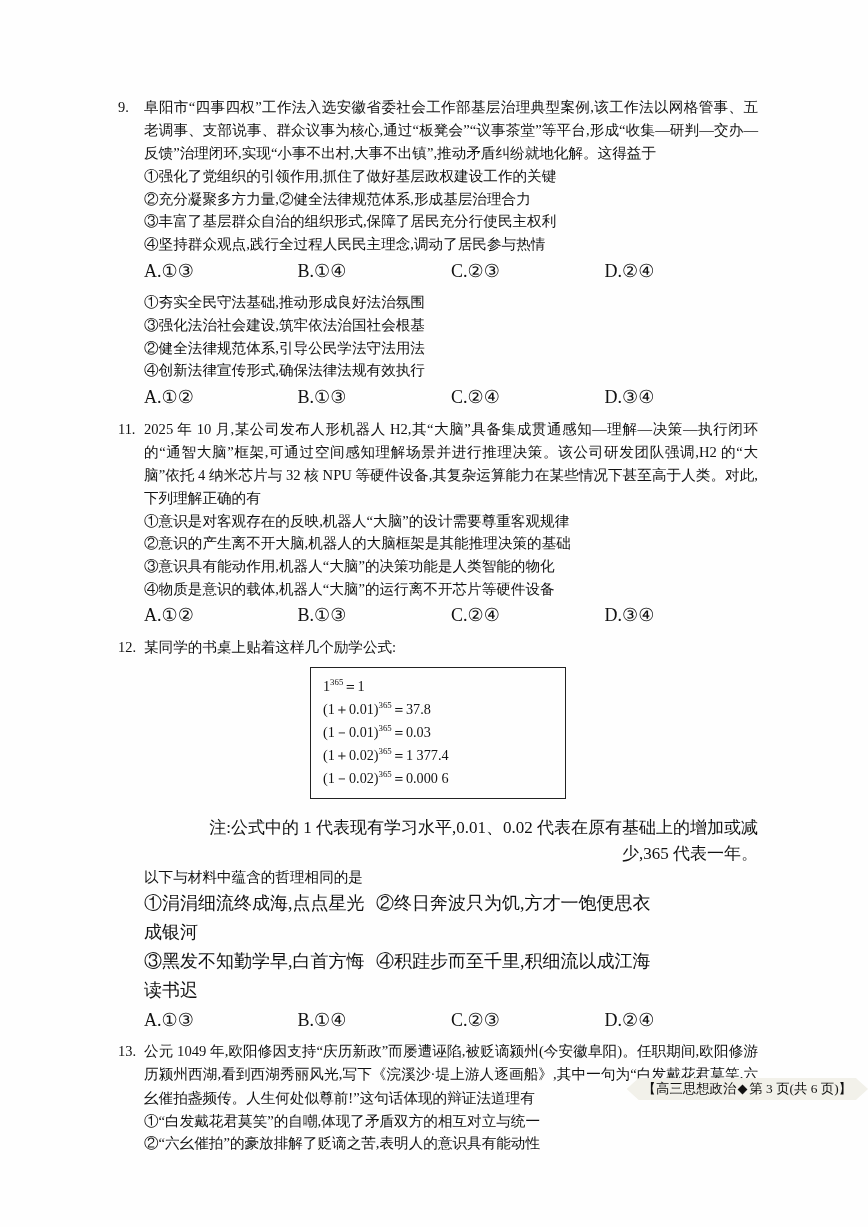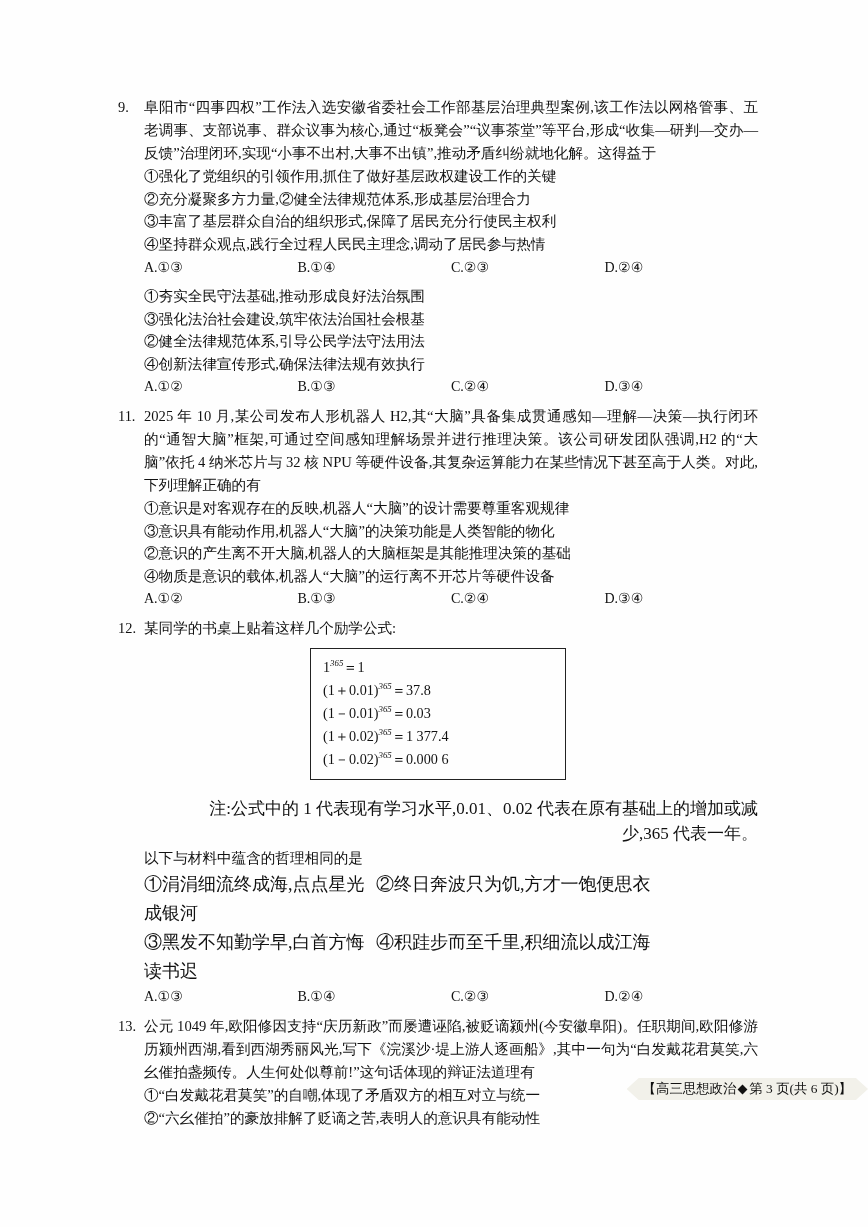--- a/index.html
+++ b/index.html
@@ -49,40 +49,40 @@
     font-size: 14.4px;
   }
   .opt-line {
     font-size: 14.6px;
     line-height: 1.55;
     padding-left: 26px;
     font-family: Liberation Serif, serif;
   }
   .ans-row {
     display: flex;
-    font-size: 14px;
+    font-size: 18px;
     line-height: 1.6;
     padding-left: 26px;
     margin-top: 1px;
   }
   .ans-row > span {
     width: 25%;
     white-space: nowrap;
   }
   .formula-box {
     margin: 8px auto 4px auto;
     width: 232px;
     border: 1.2px solid #222;
     padding: 7px 10px 8px 12px;
     font-size: 14.2px;
     line-height: 1.62;
     font-family: "Liberation Serif", serif;
   }
   .formula-box div { white-space: nowrap; }
-  sup { font-size: 0.62em; vertical-align: super; font-style: italic; }
+  sup { font-size: 0.62em; vertical-align: super; }
   .note {
     font-size: 17px;
     padding-left: 62px;
     line-height: 1.5;
     margin-top: 16px;
     text-align: right;
   }
   .subline {
     font-size: 14.6px;
     padding-left: 26px;
@@ -165,22 +165,22 @@
         <span>D.③④</span>
       </div>
     </div>
 
     <div class="q">
       <div class="q-body q-num-line">
         <span class="q-num">11.</span>
         <span>2025 年 10 月,某公司发布人形机器人 H2,其“大脑”具备集成贯通感知—理解—决策—执行闭环的“通智大脑”框架,可通过空间感知理解场景并进行推理决策。该公司研发团队强调,H2 的“大脑”依托 4 纳米芯片与 32 核 NPU 等硬件设备,其复杂运算能力在某些情况下甚至高于人类。对此,下列理解正确的有</span>
       </div>
       <div class="opt-line">①意识是对客观存在的反映,机器人“大脑”的设计需要尊重客观规律</div>
+      <div class="opt-line">②意识的产生离不开大脑,机器人的大脑框架是其能推理决策的基础</div>
       <div class="opt-line">③意识具有能动作用,机器人“大脑”的决策功能是人类智能的物化</div>
-      <div class="opt-line">②意识的产生离不开大脑,机器人的大脑框架是其能推理决策的基础</div>
       <div class="opt-line">④物质是意识的载体,机器人“大脑”的运行离不开芯片等硬件设备</div>
       <div class="ans-row">
         <span>A.①② </span>
         <span>B.①③</span>
         <span>C.②④</span>
         <span>D.③④</span>
       </div>
     </div>
 
     <div class="q">

